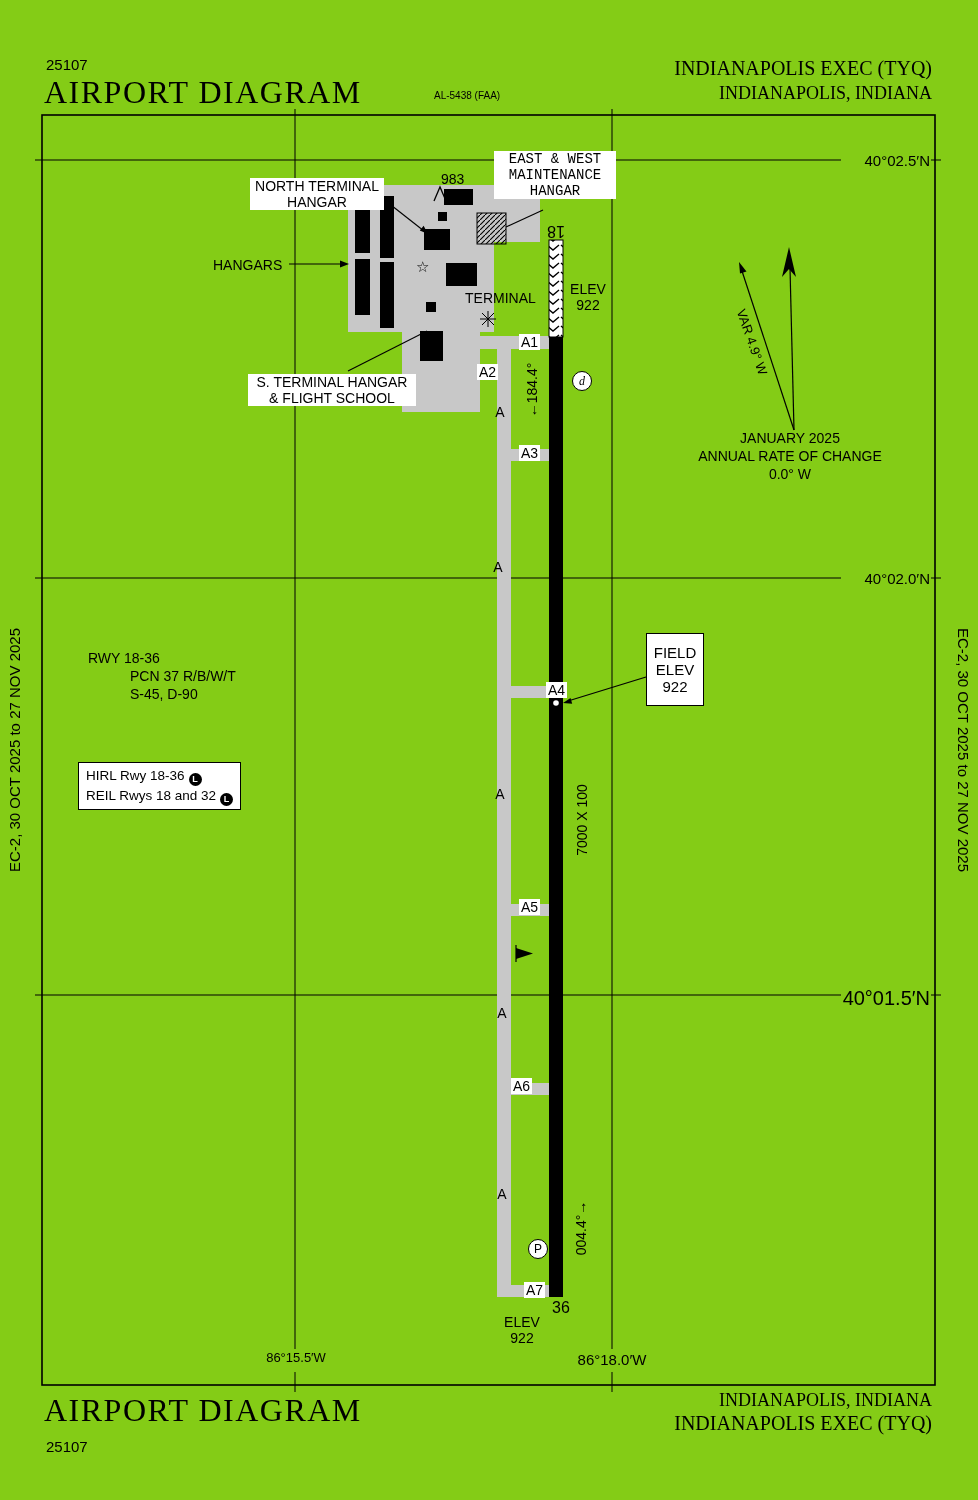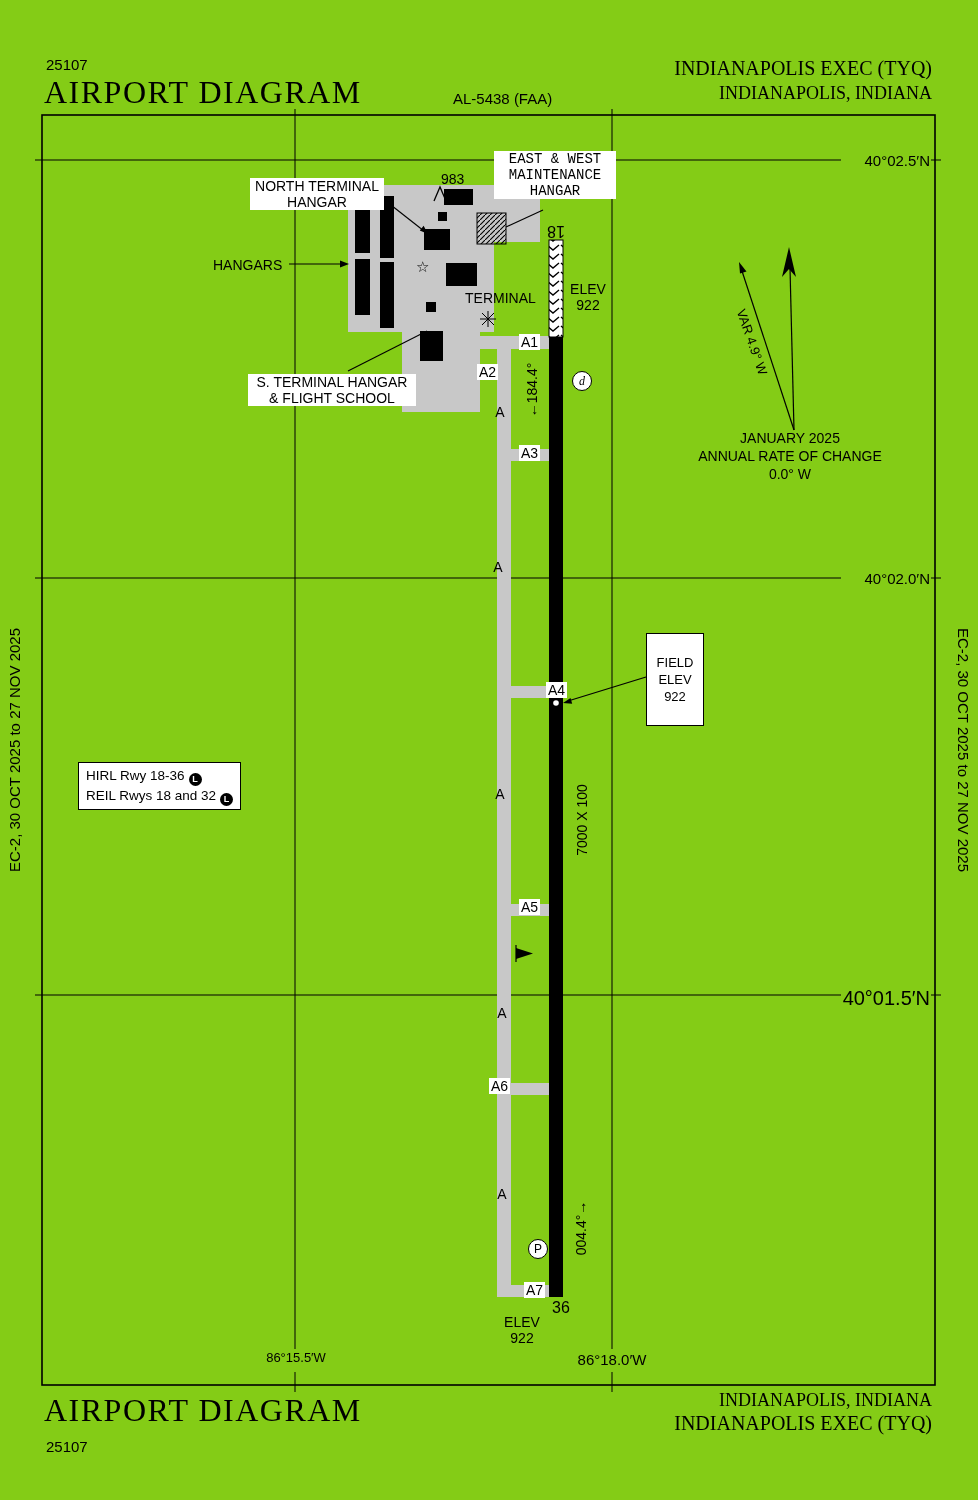--- a/index.html
+++ b/index.html
@@ -117,21 +117,21 @@
     </g>
 
     <g>
       <line x1="516" y1="945" x2="516" y2="962" stroke="#000" stroke-width="1.2"></line>
       <polygon points="516,948 533,953.5 516,959" fill="#000"></polygon>
     </g>
   </svg>
 
   <div class="lbl" style="left:46px;top:56px;font-size:15px;">25107</div>
   <div class="lbl ser hdr-title" style="left:44px;top:74px;">AIRPORT DIAGRAM</div>
-  <div class="lbl" style="left:434px;top:90px;font-size:15px;margin-left:19px;">AL-5438 (FAA)</div>
+  <div class="lbl" style="left:434px;top:90px;font-size:10px;">AL-5438 (FAA)</div>
   <div class="lbl ser" style="right:46px;top:57px;font-size:20px;">INDIANAPOLIS EXEC (TYQ)</div>
   <div class="lbl ser" style="right:46px;top:83px;font-size:18px;">INDIANAPOLIS, INDIANA</div>
 
   <div class="side side-l">EC-2, 30 OCT 2025 to 27 NOV 2025</div>
   <div class="side side-r">EC-2, 30 OCT 2025 to 27 NOV 2025</div>
 
 
   <div class="lbl ctr bgw" style="left:250px;top:178px;width:130px;line-height:16px;">
     <div>NORTH TERMINAL</div>
     <div>HANGAR</div>
@@ -166,42 +166,47 @@
   </div>
 
   <div class="circle-sym" style="left:572px;top:371px;font-style:italic;font-family:'Liberation Serif',serif;">d</div>
   <div class="circle-sym" style="left:528px;top:1239px;">P</div>
 
   <div class="lbl bgw" style="left:519px;top:334px;">A1</div>
   <div class="lbl bgw" style="left:477px;top:364px;">A2</div>
   <div class="lbl bgw" style="left:519px;top:445px;">A3</div>
   <div class="lbl bgw" style="left:546px;top:682px;">A4</div>
   <div class="lbl bgw" style="left:519px;top:899px;">A5</div>
-  <div class="lbl bgw" style="left:489px;top:1078px;text-align:center;">A6</div>
+  <div class="lbl bgw" style="left:511px;top:1078px;text-align:center;">A6</div>
   <div class="lbl bgw" style="left:524px;top:1282px;">A7</div>
 
   <div class="lbl ctr" style="left:492px;top:404px;width:16px;">A</div>
   <div class="lbl ctr" style="left:490px;top:559px;width:16px;">A</div>
   <div class="lbl ctr" style="left:492px;top:786px;width:16px;">A</div>
   <div class="lbl ctr" style="left:494px;top:1005px;width:16px;">A</div>
   <div class="lbl ctr" style="left:494px;top:1186px;width:16px;">A</div>
 
-  <div class="lbl ctr boxed" style="left:646px;top:633px;width:56px;padding:20px 0;line-height:17px;font-size:13px;background:#fff;">
+  <div class="lbl ctr boxed" style="left:646px;top:633px;width:56px;padding:10px 0;line-height:17px;font-size:15px;background:#fff;">
     <div>FIELD</div>
     <div>ELEV</div>
     <div>922</div>
   </div>
 
   <div class="rt" style="left:752px;top:342px;transform:translate(-50%,-50%) rotate(71deg);font-size:13px;">VAR 4.9° W</div>
   <div class="lbl ctr" style="left:690px;top:429px;width:200px;line-height:18px;">
     <div>JANUARY 2025</div>
     <div>ANNUAL RATE OF CHANGE</div>
     <div>0.0° W</div>
   </div>
 
+  <div class="lbl" style="left:88px;top:649px;line-height:18px;">
+    <div>RWY 18-36</div>
+    <div style="margin-left:42px;">PCN 37 R/B/W/T</div>
+    <div style="margin-left:42px;">S-45, D-90</div>
+  </div>
 
   <div class="lbl boxed" style="left:78px;top:762px;padding:3px 7px;line-height:19px;font-size:13.5px;background:#fff;">
     <div>
       <span>HIRL Rwy 18-36</span><span class="lcirc">L</span>
     </div>
     <div>
       <span>REIL Rwys 18 and 32</span><span class="lcirc">L</span>
     </div>
   </div>
 

